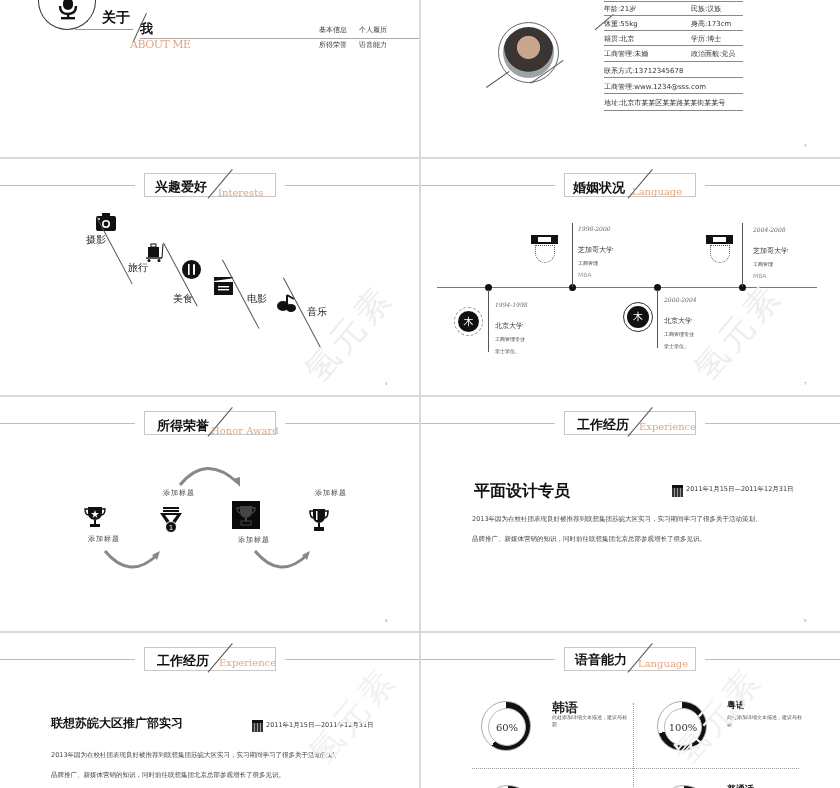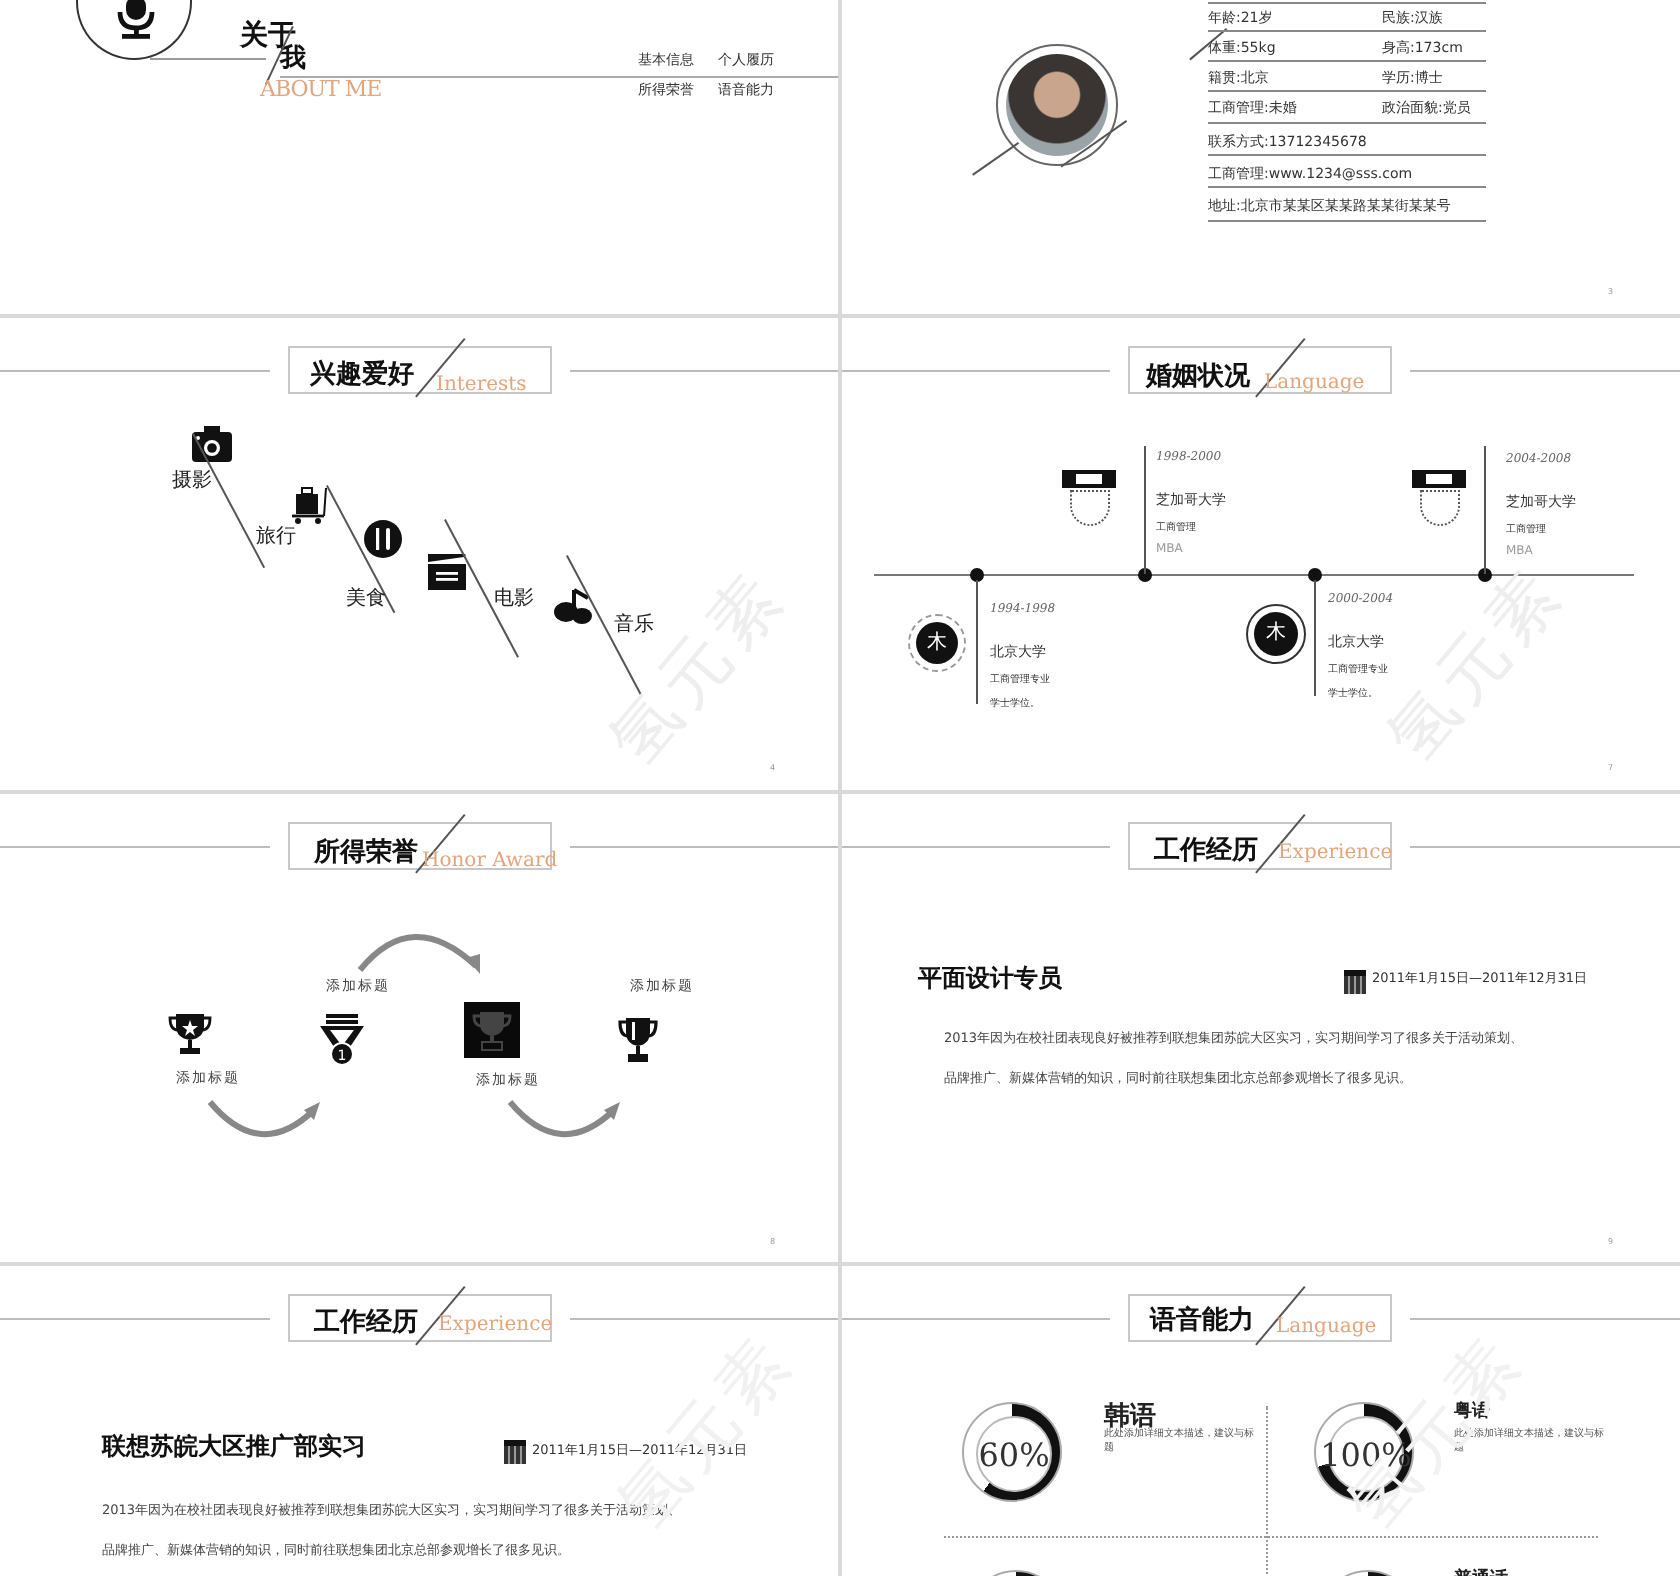--- a/index.html
+++ b/index.html
@@ -26,35 +26,35 @@
 .edu-year{font-family:"DejaVu Serif",serif;font-size:6px;color:#666;font-style:italic}
 .edu-school{font-size:7px;color:#333}
 .edu-tiny{font-size:5px;color:#333}
 .edu-mba{font-size:6px;color:#999}
 .dot{position:absolute;width:7px;height:7px;border-radius:50%;background:#111}
 .vline{position:absolute;width:1px;background:#555}
 .hobby-label{position:absolute;font-size:10px;color:#222}
 .diag{position:absolute;width:1px;background:#555;transform-origin:top left;transform:rotate(-28deg)}
 .award-label{position:absolute;font-size:7px;color:#444;letter-spacing:1px}
 .ring{position:absolute;width:50px;height:50px;border-radius:50%}
-.ring-inner{position:absolute;left:6px;top:6px;width:38px;height:38px;border-radius:50%;background:#fff;border:1px solid #bbb;display:flex;align-items:center;justify-content:center;font-family:"DejaVu Serif",serif;font-size:16px;color:#333}
+.ring-inner{position:absolute;left:6px;top:6px;width:38px;height:38px;border-radius:50%;background:#fff;border:1px solid #bbb;display:flex;align-items:center;justify-content:center;font-family:"DejaVu Serif",serif;font-size:10px;color:#333}
 </style>
 </head>
 <body>
 
 <div class="slide s1">
   <div class="abs" style="left:38px;top:-12px;width:58px;height:44px;border:1px solid #333;border-radius:0 0 30px 30px;border-top:none;"></div>
   <svg class="abs" style="left:55px;top:0px" width="26" height="22" viewBox="0 0 26 22">
     <rect x="8" y="0" width="10" height="12" rx="5" fill="#111"></rect>
     <path d="M5 8 Q5 16 13 16 Q21 16 21 8" stroke="#111" stroke-width="2.4" fill="none"></path>
     <rect x="12" y="16" width="2.4" height="3" fill="#111"></rect>
     <rect x="6" y="19" width="14" height="2.4" fill="#111"></rect>
   </svg>
   <div class="hline" style="left:75px;top:31px;width:58px;background:#999"></div>
-  <div class="abs" style="left:120px;top:11px;font-size:14px;font-weight:bold;color:#111">关于</div>
+  <div class="abs" style="left:102px;top:11px;font-size:14px;font-weight:bold;color:#111">关于</div>
   <div class="abs" style="left:140px;top:22px;font-size:13px;font-weight:bold;color:#111">我</div>
   <div class="slash" style="left:146px;top:15px;height:32px;transform:rotate(25deg)"></div>
   <div class="hline" style="left:140px;top:40px;width:279px;background:#aaa"></div>
   <div class="abs" style="left:130px;top:40px;font-family:'DejaVu Serif',serif;font-size:11px;color:#e3a57e;letter-spacing:-0.5px">ABOUT ME</div>
   <div class="abs small" style="left:319px;top:27px;font-size:7px">基本信息</div>
   <div class="abs small" style="left:359px;top:27px;font-size:7px">个人履历</div>
   <div class="abs small" style="left:319px;top:42px;font-size:7px">所得荣誉</div>
   <div class="abs small" style="left:359px;top:42px;font-size:7px">语音能力</div>
 </div>
 
@@ -268,21 +268,21 @@
 </div>
 
 <div class="slide s6">
   <div class="hline" style="left:0;top:26px;width:134px"></div>
   <div class="hline" style="left:284px;top:26px;width:135px"></div>
   <div class="titlebox" style="left:143px;top:14px"></div>
   <div class="title-cn" style="left:156px;top:19px">工作经历</div>
   <div class="slash" style="left:231px;top:10px;height:38px;transform:rotate(40deg)"></div>
   <div class="title-en" style="left:218px;top:24px">Experience</div>
 
-  <div class="abs" style="left:38px;top:84px;font-size:12px;font-weight:bold;color:#111">平面设计专员</div>
+  <div class="abs" style="left:53px;top:84px;font-size:16px;font-weight:bold;color:#111">平面设计专员</div>
   <div class="abs" style="left:251px;top:88px;width:11px;height:12px;background:#333;border-top:3px solid #111;background-image:repeating-linear-gradient(90deg,#333 0 2px,#999 2px 3px)"></div>
   <div class="abs" style="left:265px;top:88px;font-size:6.5px;color:#333">2011年1月15日—2011年12月31日</div>
   <div class="abs" style="left:51px;top:118px;font-size:6.5px;color:#444;white-space:nowrap">2013年因为在校社团表现良好被推荐到联想集团苏皖大区实习，实习期间学习了很多关于活动策划、</div>
   <div class="abs" style="left:51px;top:138px;font-size:6.5px;color:#444;white-space:nowrap">品牌推广、新媒体营销的知识，同时前往联想集团北京总部参观增长了很多见识。</div>
   <div class="pnum" style="left:383px;top:221px">9</div>
 </div>
 
 <div class="slide s7">
   <div class="hline" style="left:0;top:26px;width:135px"></div>
   <div class="hline" style="left:285px;top:26px;width:134px"></div>

